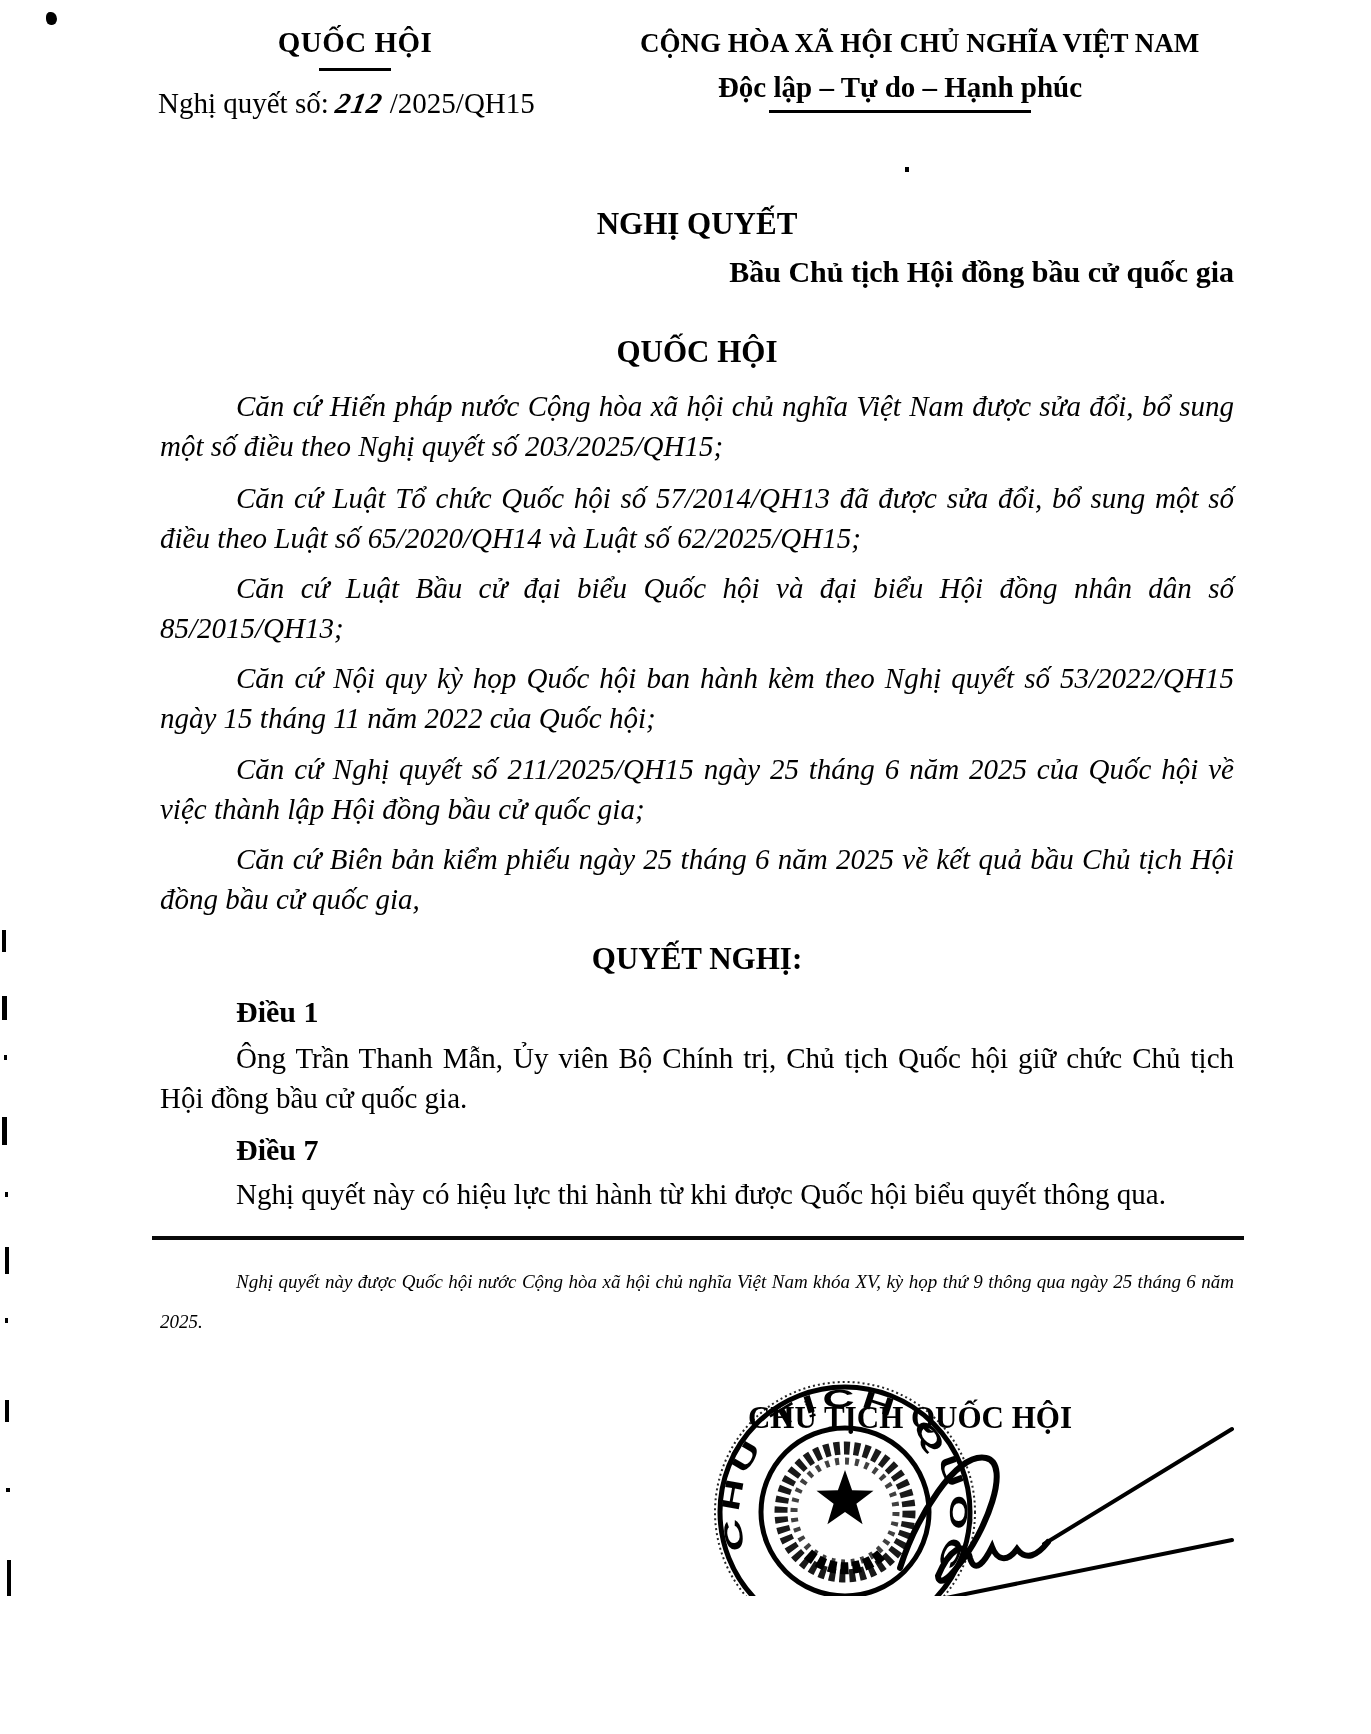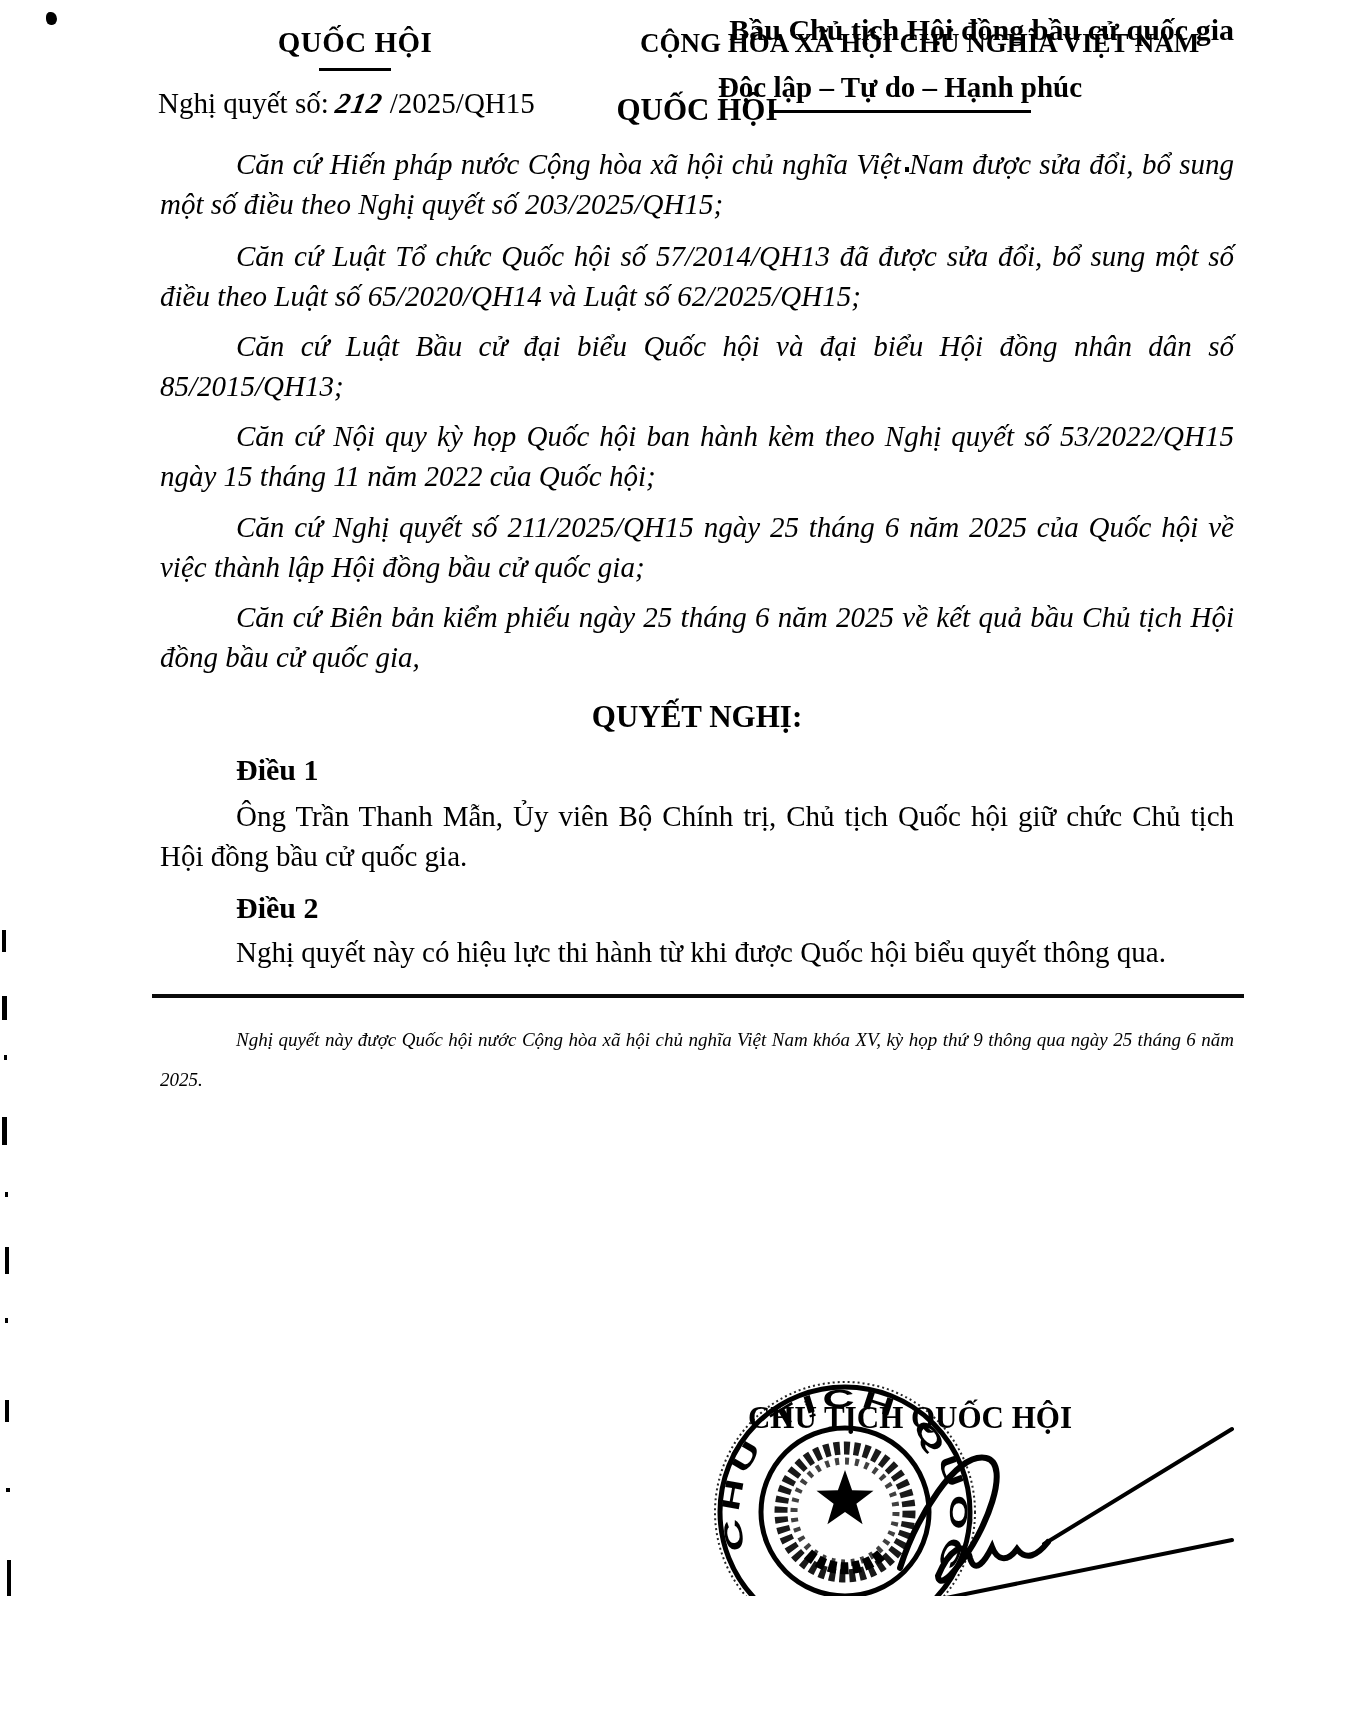--- a/index.html
+++ b/index.html
@@ -59,36 +59,37 @@
     </div>
   </div>
 
   <div class="hdr-right">
     <div class="l1">CỘNG HÒA XÃ HỘI CHỦ NGHĨA VIỆT NAM</div>
     <div class="l2">Độc lập – Tự do – Hạnh phúc</div>
     <div class="rule"></div>
   </div>
 
   <div class="flow">
+    <div class="doc-title">NGHỊ QUYẾT</div>
     <div class="doc-subtitle">Bầu Chủ tịch Hội đồng bầu cử quốc gia</div>
     <div class="doc-org">QUỐC HỘI</div>
 
     <p class="pre p1">Căn cứ Hiến pháp nước Cộng hòa xã hội chủ nghĩa Việt Nam được sửa đổi, bổ sung một số điều theo Nghị quyết số 203/2025/QH15;</p>
     <p class="pre p2">Căn cứ Luật Tổ chức Quốc hội số 57/2014/QH13 đã được sửa đổi, bổ sung một số điều theo Luật số 65/2020/QH14 và Luật số 62/2025/QH15;</p>
     <p class="pre p3">Căn cứ Luật Bầu cử đại biểu Quốc hội và đại biểu Hội đồng nhân dân số 85/2015/QH13;</p>
     <p class="pre p4">Căn cứ Nội quy kỳ họp Quốc hội ban hành kèm theo Nghị quyết số 53/2022/QH15 ngày 15 tháng 11 năm 2022 của Quốc hội;</p>
     <p class="pre p5">Căn cứ Nghị quyết số 211/2025/QH15 ngày 25 tháng 6 năm 2025 của Quốc hội về việc thành lập Hội đồng bầu cử quốc gia;</p>
     <p class="pre p6">Căn cứ Biên bản kiểm phiếu ngày 25 tháng 6 năm 2025 về kết quả bầu Chủ tịch Hội đồng bầu cử quốc gia,</p>
 
     <div class="resolve-head">QUYẾT NGHỊ:</div>
 
     <div class="art-label a1">Điều 1</div>
     <p class="art-text a1">Ông Trần Thanh Mẫn, Ủy viên Bộ Chính trị, Chủ tịch Quốc hội giữ chức Chủ tịch Hội đồng bầu cử quốc gia.</p>
 
-    <div class="art-label a2">Điều 2</div>
+    <div class="art-label a2">Điều 7</div>
     <p class="art-text a2">Nghị quyết này có hiệu lực thi hành từ khi được Quốc hội biểu quyết thông qua.</p>
 
     <div class="divider"></div>
 
     <p class="closing">Nghị quyết này được Quốc hội nước Cộng hòa xã hội chủ nghĩa Việt Nam khóa XV, kỳ họp thứ 9 thông qua ngày 25 tháng 6 năm 2025.</p>
   </div>
 
   <div class="sig-title">CHỦ TỊCH QUỐC HỘI</div>
 
   <svg class="seal" viewBox="0 0 266 266">

